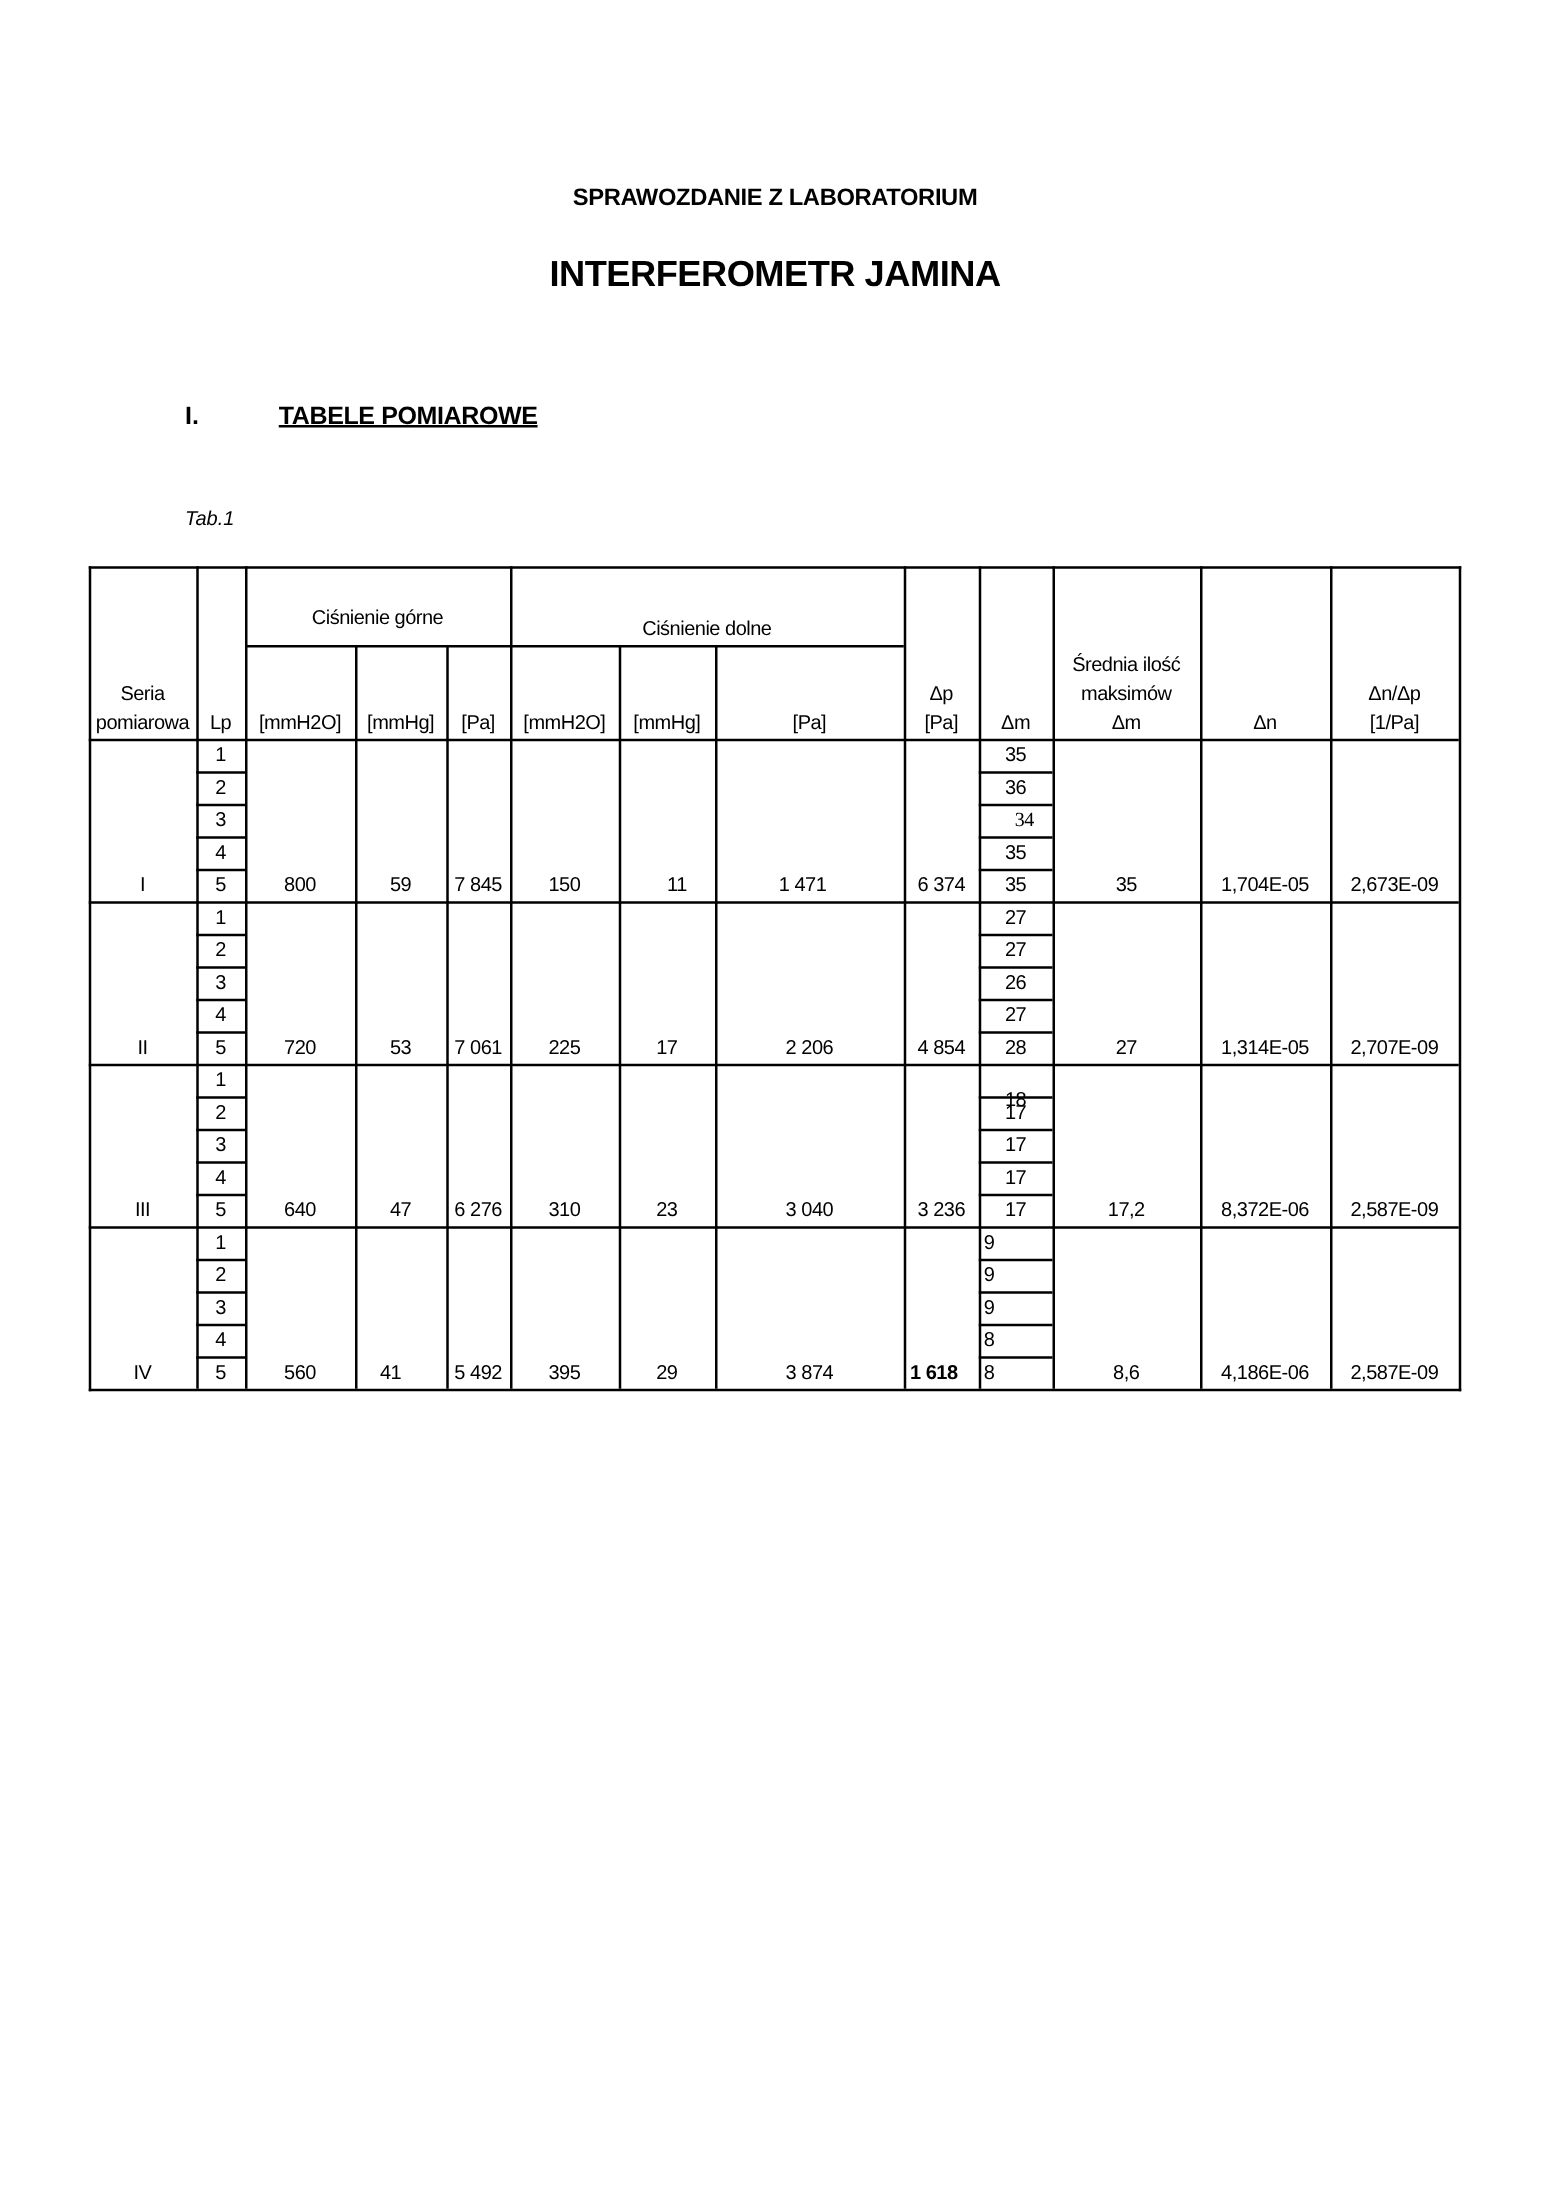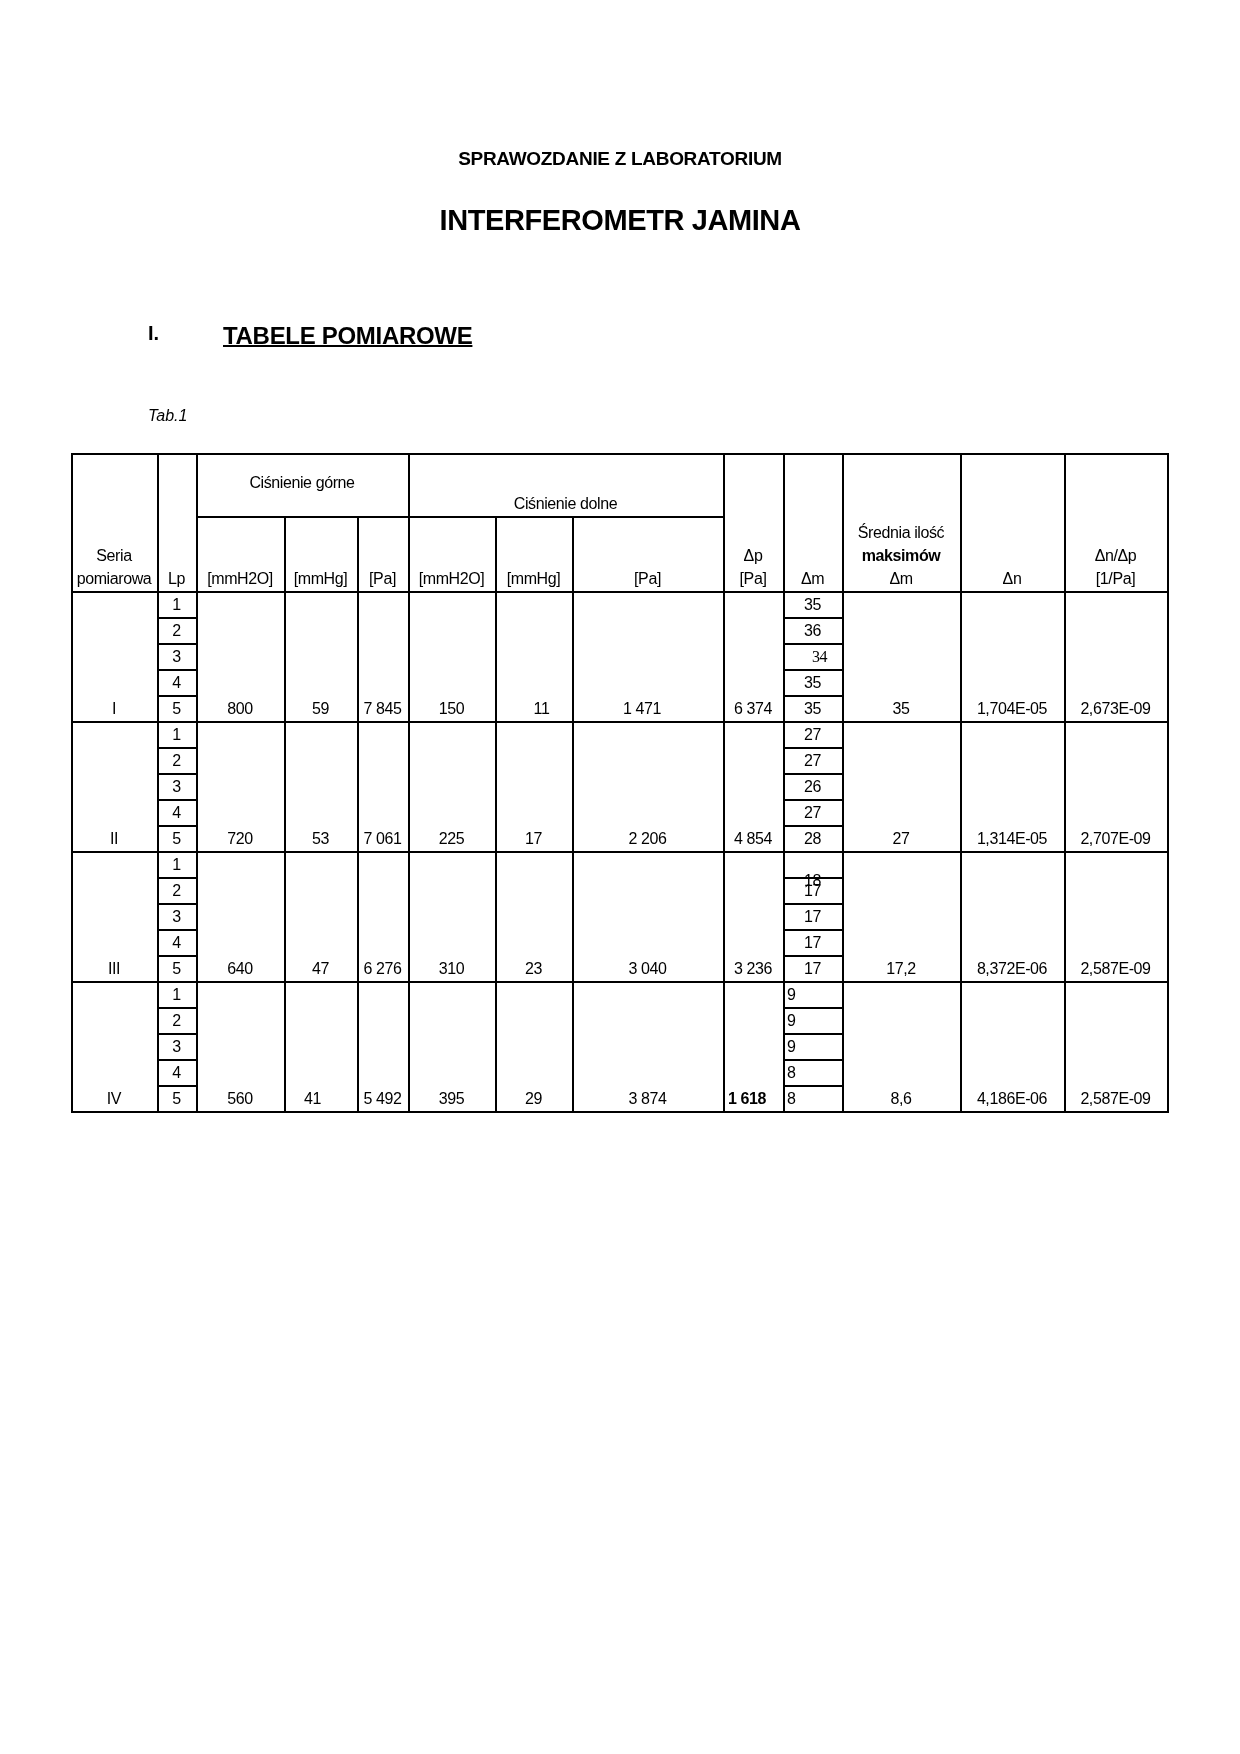--- a/index.html
+++ b/index.html
@@ -2,21 +2,21 @@
 <html><head>
 <meta charset="utf-8">
 <style>
   html, body { margin:0; padding:0; background:#ffffff; }
   body { width:1240px; height:1754px; position:relative; overflow:hidden;
          font-family:"Liberation Sans", "DejaVu Sans", sans-serif; color:#000; }
   .abs { position:absolute; }
   .subtitle { top:148px; left:0; width:1240px; text-align:center; font-weight:bold; font-size:19px; letter-spacing:-0.3px; }
   .maintitle { top:204px; left:0; width:1240px; text-align:center; font-weight:bold; font-size:29px; letter-spacing:-0.4px; }
   .sec-num { top:322px; left:148px; font-weight:bold; font-size:20px; }
-  .sec-title { top:322px; left:223px; font-weight:bold; font-size:24px; text-decoration:underline; text-decoration-thickness:2px; letter-spacing:-0.3px; }
+  .sec-title { top:322px; left:223px; font-weight:bold; font-size:20px; text-decoration:underline; text-decoration-thickness:2px; letter-spacing:-0.3px; }
   .tablabel { top:407px; left:148px; font-style:italic; font-size:16px; }
 
   .tbl { position:absolute; left:0; top:0; }
   .line { position:absolute; background:#000; }
   .cell { position:absolute; display:flex; align-items:flex-end; justify-content:center; text-align:center;
           font-size:16px; line-height:23px; letter-spacing:-0.4px; box-sizing:border-box; padding-bottom:1px; }
   .hcell { font-size:16px; line-height:23px; }
   .leftal { justify-content:flex-start; padding-left:4px; }
 </style>
 </head>
@@ -80,36 +80,36 @@
     <div class="line" style="left: 783px; top: 1033px; width: 59px; height: 2px;"></div>
     <div class="line" style="left: 157px; top: 1059px; width: 39px; height: 2px;"></div>
     <div class="line" style="left: 783px; top: 1059px; width: 59px; height: 2px;"></div>
     <div class="line" style="left: 157px; top: 1085px; width: 39px; height: 2px;"></div>
     <div class="line" style="left: 783px; top: 1085px; width: 59px; height: 2px;"></div>
     <div class="cell hcell" style="left: 71px; top: 453px; width: 86px; height: 138px; flex-direction: column; justify-content: flex-end; align-items: center;">
       <span style="display: block;">Seria</span>
       <span style="display: block;">pomiarowa</span>
     </div>
     <div class="cell hcell" style="left: 157px; top: 453px; width: 39px; height: 138px;">Lp</div>
-    <div class="cell hcell" style="left: 196px; top: 432px; width: 212px; height: 63px;">Ciśnienie górne</div>
+    <div class="cell hcell" style="left: 196px; top: 444px; width: 212px; height: 63px;">Ciśnienie górne</div>
     <div class="cell hcell" style="left: 408px; top: 453px; width: 315px; height: 63px;">Ciśnienie dolne</div>
     <div class="cell hcell" style="left: 196px; top: 516px; width: 88px; height: 75px;">[mmH2O]</div>
     <div class="cell hcell" style="left: 284px; top: 516px; width: 73px; height: 75px;">[mmHg]</div>
     <div class="cell hcell" style="left: 357px; top: 516px; width: 51px; height: 75px;">[Pa]</div>
     <div class="cell hcell" style="left: 408px; top: 516px; width: 87px; height: 75px;">[mmH2O]</div>
     <div class="cell hcell" style="left: 495px; top: 516px; width: 77px; height: 75px;">[mmHg]</div>
     <div class="cell hcell" style="left: 572px; top: 516px; width: 151px; height: 75px;">[Pa]</div>
     <div class="cell hcell" style="left: 723px; top: 453px; width: 60px; height: 138px; flex-direction: column; justify-content: flex-end; align-items: center;">
       <span style="display: block;">Δp</span>
       <span style="display: block;">[Pa]</span>
     </div>
     <div class="cell hcell" style="left: 783px; top: 453px; width: 59px; height: 138px;">Δm</div>
     <div class="cell hcell" style="left: 842px; top: 453px; width: 118px; height: 138px; flex-direction: column; justify-content: flex-end; align-items: center;">
       <span style="display: block;">Średnia ilość</span>
-      <span style="display: block; font-weight: bold;">maksimów</span>
+      <span style="display: block;">maksimów</span>
       <span style="display: block;">Δm</span>
     </div>
     <div class="cell hcell" style="left: 960px; top: 453px; width: 104px; height: 138px;">Δn</div>
     <div class="cell hcell" style="left: 1064px; top: 453px; width: 103px; height: 138px; flex-direction: column; justify-content: flex-end; align-items: center;">
       <span style="display: block;">Δn/Δp</span>
       <span style="display: block;">[1/Pa]</span>
     </div>
     <div class="cell " style="left: 157px; top: 591px; width: 39px; height: 26px;">1</div>
     <div class="cell " style="left: 783px; top: 591px; width: 59px; height: 26px;">35</div>
     <div class="cell " style="left: 157px; top: 617px; width: 39px; height: 26px;">2</div>

